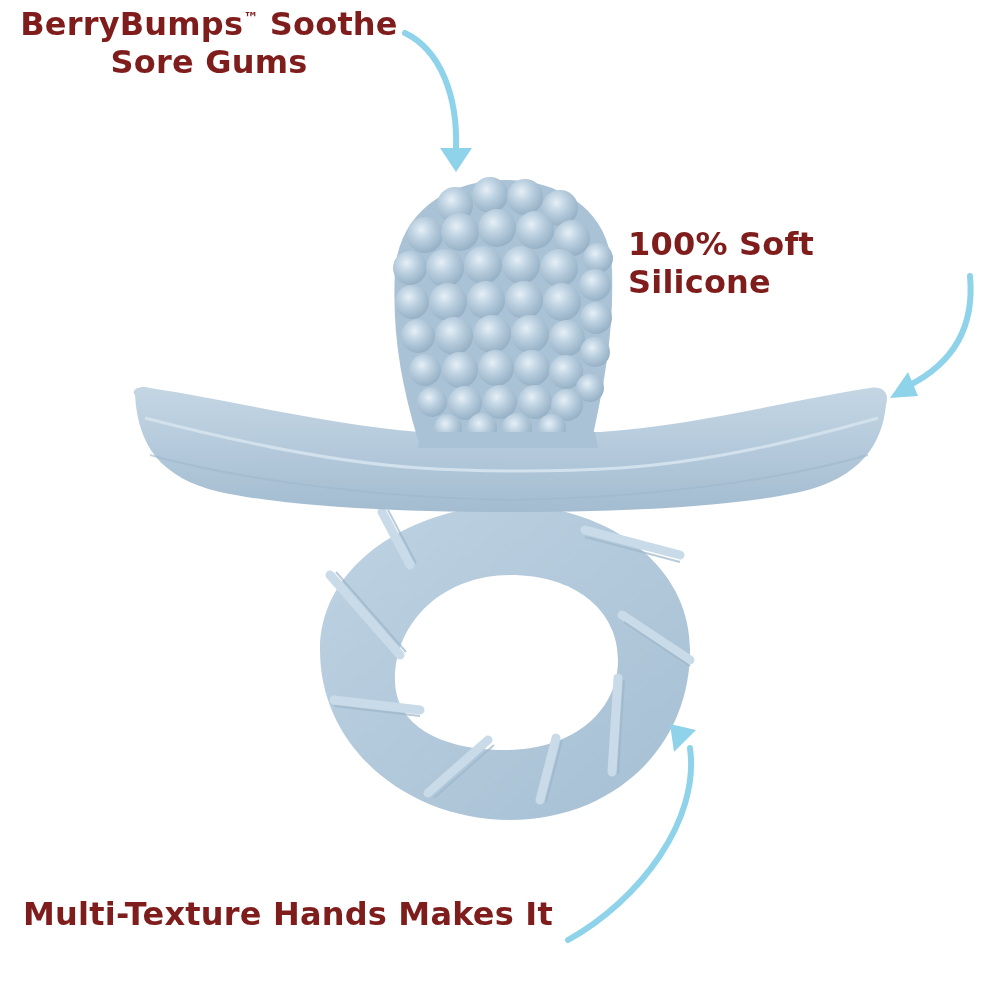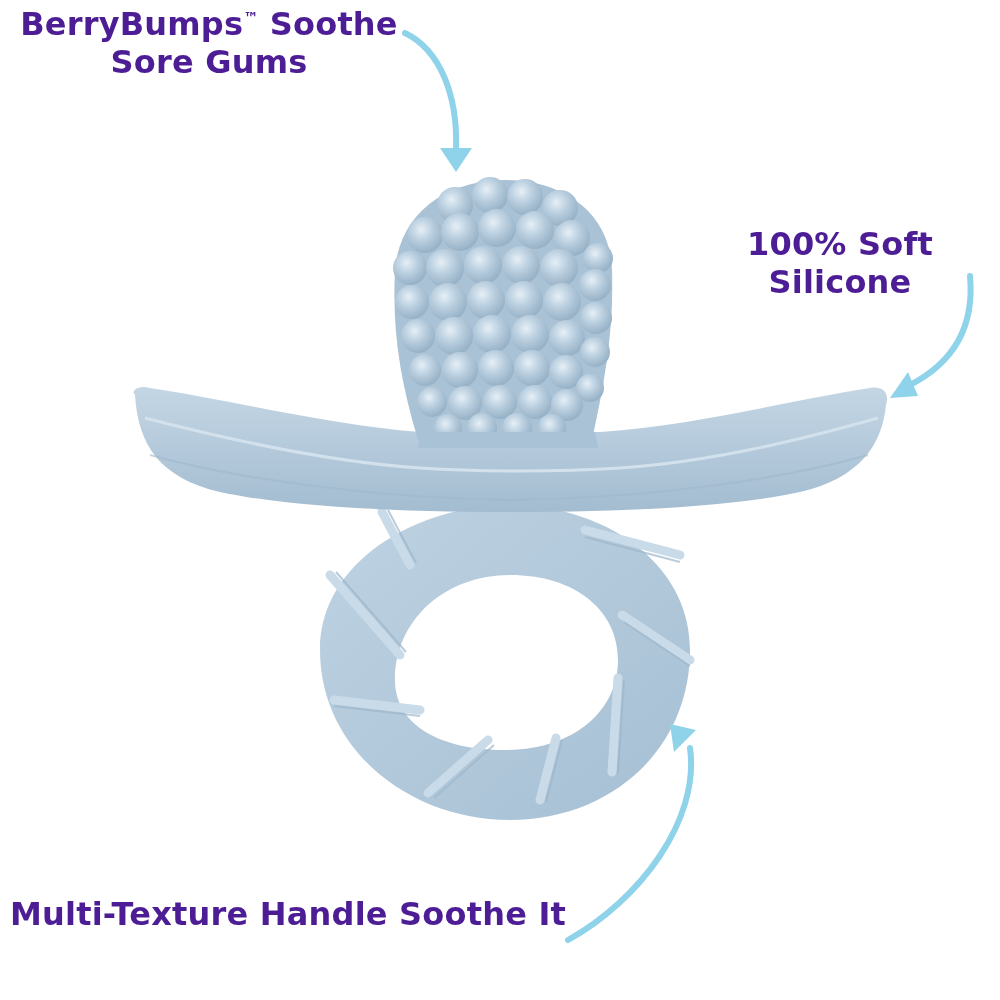--- a/index.html
+++ b/index.html
@@ -1,22 +1,22 @@
 <!DOCTYPE html>
 <html><head>
 <meta charset="utf-8">
 <style>
   html, body { margin: 0; padding: 0; background: #ffffff; }
   body { width: 1000px; height: 1000px; position: relative; overflow: hidden;
          font-family: "DejaVu Sans", sans-serif; }
-  .callout { position: absolute; color: #4c1d95; font-weight: bold;
+  .callout { position: absolute; color: #7f1d1d; font-weight: bold;
              font-family: "DejaVu Sans", sans-serif; text-align: center;
              line-height: 1.18; letter-spacing: 0.2px; }
   #c1 { left: 14px; top: 6px; width: 390px; font-size: 32px; }
-  #c2 { left: 680px; top: 226px; width: 320px; font-size: 32px; text-align: center; }
+  #c2 { left: 628px; top: 226px; width: 320px; font-size: 32px; text-align: left; }
   #c3 { left: 8px; top: 896px; width: 560px; font-size: 32px; }
   .tm { font-size: 15px; vertical-align: top; position: relative; top: 4px; }
   svg.layer { position: absolute; left: 0; top: 0; }
 </style>
 </head>
 <body>
 
 <svg class="layer" width="1000" height="1000" viewBox="0 0 1000 1000">
   <defs>
     <radialGradient id="bump" cx="40%" cy="35%" r="65%">
@@ -153,14 +153,14 @@
 <div class="callout" id="c1">
   <div><span>BerryBumps</span><span class="tm">™</span><span> Soothe</span></div>
   <div>Sore Gums</div>
 </div>
 
 <div class="callout" id="c2">
   <div>100% Soft Silicone</div>
 </div>
 
 <div class="callout" id="c3">
-  <div>Multi-Texture Handle Soothe It</div>
+  <div>Multi-Texture Hands Makes It</div>
 </div>
 
 </body></html>

